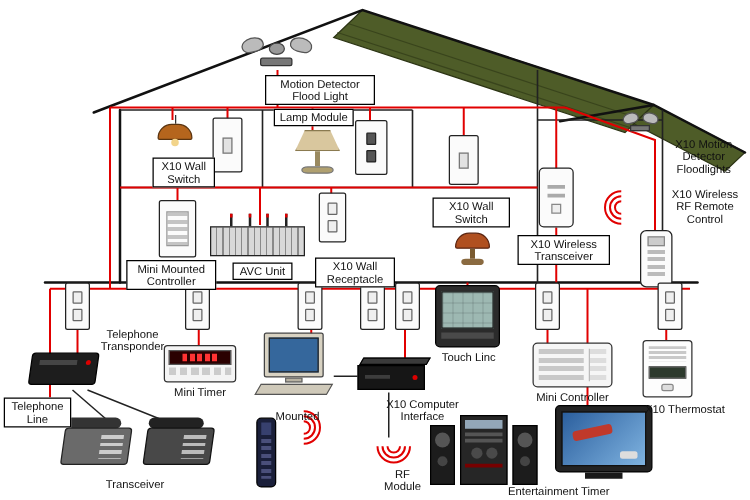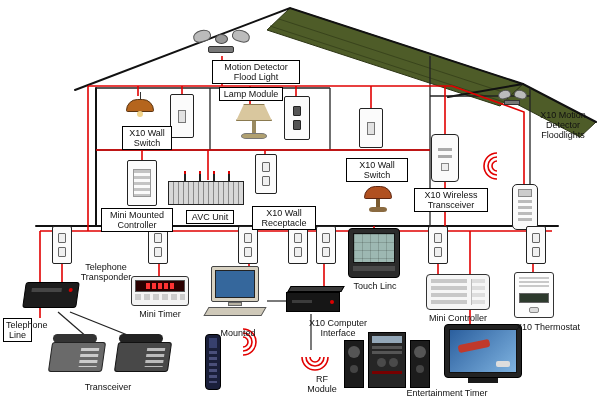--- a/index.html
+++ b/index.html
@@ -332,22 +332,23 @@
 
   <div class="lbl boxed" style="left:212px;top:60px;width:88px">Motion Detector Flood Light</div>
   <div class="lbl boxed" style="left:219px;top:87px;width:64px">Lamp Module</div>
   <div class="lbl boxed" style="left:122px;top:126px;width:50px">X10 Wall Switch</div>
   <div class="lbl boxed" style="left:346px;top:158px;width:62px">X10 Wall Switch</div>
   <div class="lbl boxed" style="left:101px;top:208px;width:72px">Mini Mounted Controller</div>
   <div class="lbl boxed" style="left:186px;top:210px;width:48px">AVC Unit</div>
   <div class="lbl boxed" style="left:252px;top:206px;width:64px">X10 Wall Receptacle</div>
   <div class="lbl boxed" style="left:414px;top:188px;width:74px">X10 Wireless Transceiver</div>
   <div class="lbl" style="left:531px;top:110px;width:64px">X10 Motion Detector Floodlights</div>
+  <div class="lbl" style="left:531px;top:150px;width:66px">X10 Wireless RF Remote Control</div>
   <div class="lbl" style="left:66px;top:262px;width:80px">Telephone Transponder</div>
-  <div class="lbl boxed" style="left:3px;top:318px;width:29px">Telephone Line</div>
+  <div class="lbl boxed" style="left:3px;top:318px;width:54px">Telephone Line</div>
   <div class="lbl" style="left:132px;top:309px;width:56px">Mini Timer</div>
   <div class="lbl" style="left:212px;top:328px;width:52px">Mounted</div>
   <div class="lbl" style="left:302px;top:318px;width:72px">X10 Computer Interface</div>
   <div class="lbl" style="left:350px;top:281px;width:50px">Touch Linc</div>
   <div class="lbl" style="left:424px;top:313px;width:68px">Mini Controller</div>
   <div class="lbl" style="left:516px;top:322px;width:64px">X10 Thermostat</div>
   <div class="lbl" style="left:80px;top:382px;width:56px">Transceiver</div>
   <div class="lbl" style="left:302px;top:374px;width:40px">RF Module</div>
   <div class="lbl" style="left:392px;top:388px;width:110px">Entertainment Timer</div>
 

